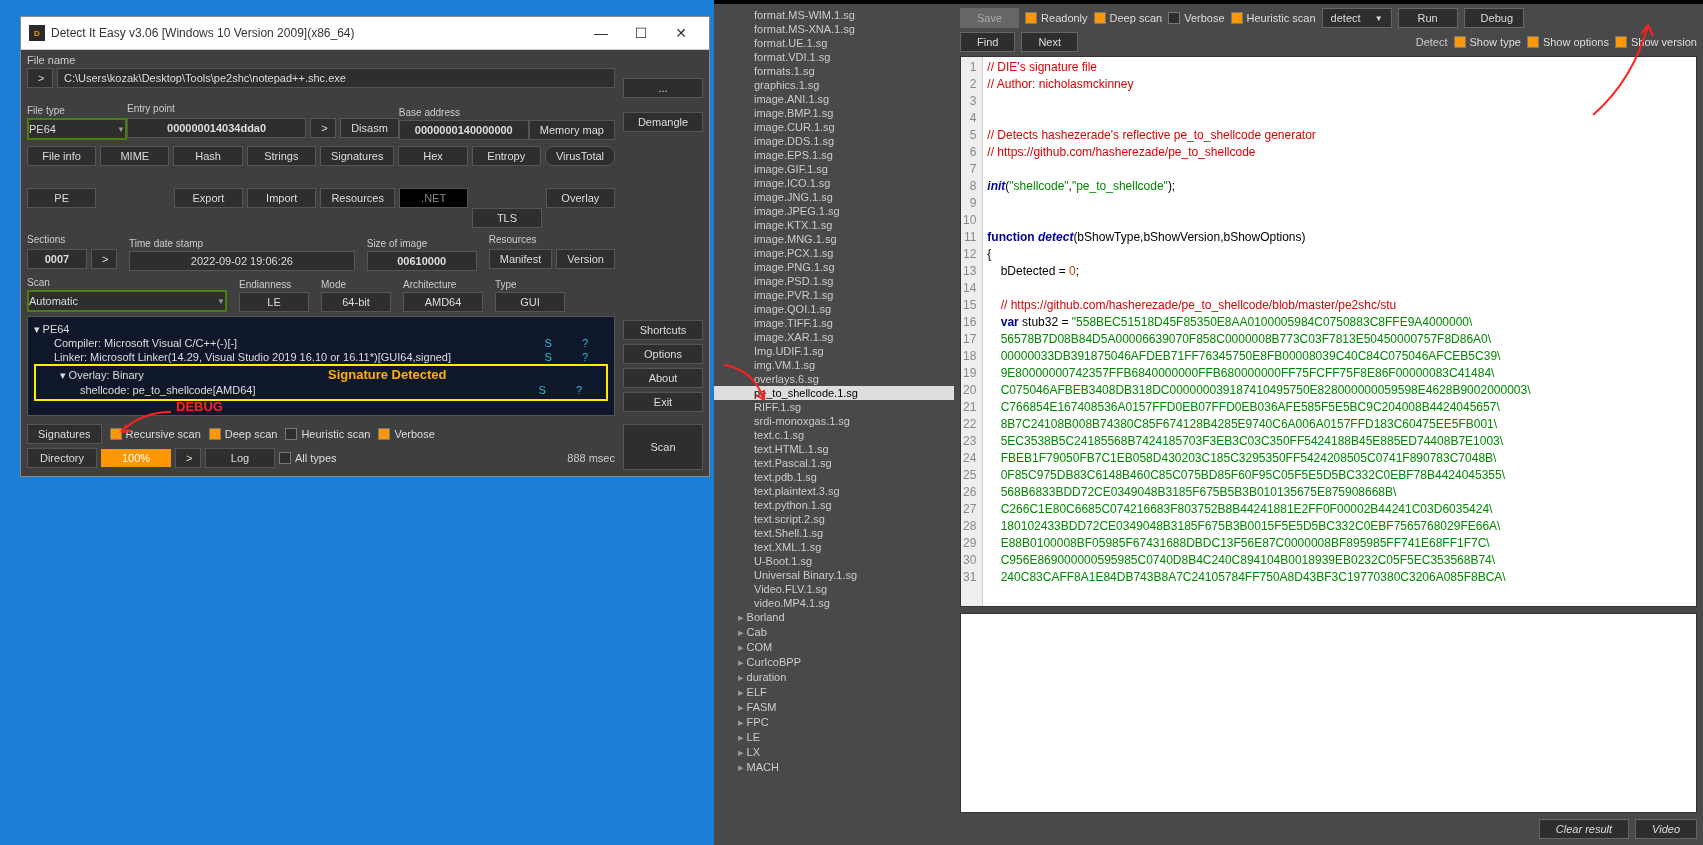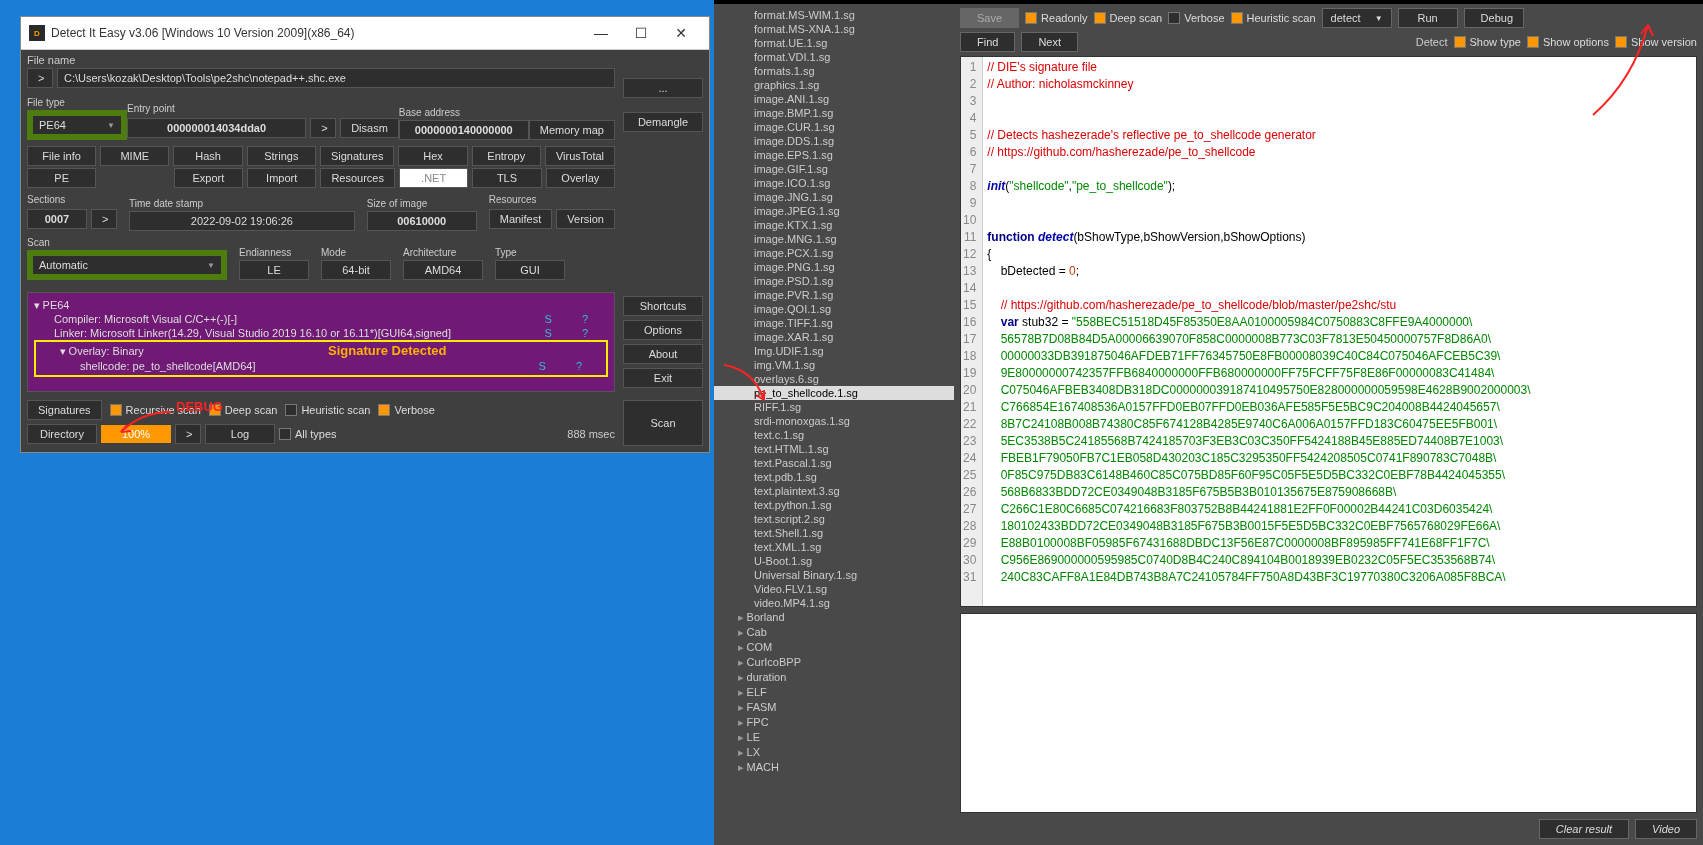--- a/index.html
+++ b/index.html
@@ -13,24 +13,24 @@
 .winbtn { width: 40px; height: 24px; display: flex; align-items: center; justify-content: center; font-size: 14px; color: #333; }
 .die-body { background: #403f3f; color: #ddd; padding: 4px 6px 6px 6px; font-size: 11px; }
 .row { display: flex; align-items: center; gap: 4px; margin: 2px 0; }
 .label { color: #ccc; font-size: 11px; }
 .btn { background: #2f2e2e; border: 1px solid #555; color: #ddd; padding: 3px 10px; font-size: 11px; cursor: pointer; text-align: center; }
 .btn-file { width: 26px; text-align: center; }
 .txtfield { background: #2f2e2e; border: 1px solid #555; color: #ddd; padding: 3px 6px; font-size: 11px; flex: 1; }
 .grid-area { margin-top: 6px; }
 .col-label { font-size: 10px; color: #ccc; margin-bottom: 2px; }
 .field-group { display: flex; flex-direction: column; }
-.sel { background: #2f2e2e; border: 6px solid #4d7c0f; color: #ddd; padding: 3px 6px; font-size: 11px; display: flex; align-items: center; justify-content: space-between; }
+.sel { background: #2f2e2e; border: 2px solid #4d7c0f; color: #ddd; padding: 3px 0; font-size: 11px; display: flex; align-items: center; justify-content: space-between; }
 .sel::after { content: "▼"; font-size: 8px; color: #999; }
 
-.scan-results { background: #701a75; border: 1px solid #555; margin-top: 12px; padding: 6px; min-height: 100px; position: relative; }
+.scan-results { background: #0f172a; border: 1px solid #555; margin-top: 4px; padding: 6px; min-height: 100px; position: relative; }
 .scan-tree { font-size: 11px; color: #ddd; }
 .scan-row { display: flex; justify-content: space-between; padding: 1px 0; }
 .scan-left { flex: 1; }
 .scan-right { display: flex; gap: 30px; padding-right: 20px; }
 .yellow-box { border: 2px solid #ffeb00; padding: 2px 4px; }
 .sig-detected { position: absolute; left: 300px; top: 50px; color: #ffb000; font-weight: bold; font-size: 13px; }
 .debug-anno { position: absolute; left: 155px; top: 382px; color: #ff2020; font-weight: bold; font-size: 13px; }
 
 .checkbox { display: inline-flex; align-items: center; gap: 4px; font-size: 11px; color: #ddd; }
 .cb-box { width: 12px; height: 12px; border: 1px solid #777; background: #2f2e2e; display: inline-block; }
@@ -122,30 +122,30 @@
         </div>
 
         <div class="row" style="margin-top:6px;" id="btnrow1">
             <div class="btn" style="flex: 1 1 0%;">File info</div>
             <div class="btn" style="flex: 1 1 0%;">MIME</div>
             <div class="btn" style="flex: 1 1 0%;">Hash</div>
             <div class="btn" style="flex: 1 1 0%;">Strings</div>
             <div class="btn" style="flex: 1 1 0%;">Signatures</div>
             <div class="btn" style="flex: 1 1 0%;">Hex</div>
             <div class="btn" style="flex: 1 1 0%;">Entropy</div>
-            <div class="btn" style="flex: 1 1 0%;">VirusTotal</div>
+            <div class="btn" style="flex: 1 1 0%; border-radius: 8px;">VirusTotal</div>
           </div>
         <div class="row" id="btnrow2">
             <div class="btn" style="flex: 1 1 0%;">PE</div>
             <div class="btn" style="flex: 1 1 0%; visibility: hidden;"></div>
             <div class="btn" style="flex: 1 1 0%;">Export</div>
             <div class="btn" style="flex: 1 1 0%;">Import</div>
             <div class="btn" style="flex: 1 1 0%;">Resources</div>
-            <div class="btn" style="flex: 1 1 0%; background: #ffffff; color: rgb(136, 136, 136);">.NET</div>
-            <div class="btn" style="flex: 1 1 0%;">TLS</div>
+            <div class="btn" style="flex: 1 1 0%; background: #000000; color: rgb(136, 136, 136);">.NET</div>
+            <div class="btn" style="flex: 1 1 0%; margin-top: 40px;">TLS</div>
             <div class="btn" style="flex: 1 1 0%;">Overlay</div>
           </div>
 
         <div class="row" style="gap:12px;align-items:flex-end;margin-top:6px;">
           <div class="field-group">
             <div class="col-label">Sections</div>
             <div class="row">
               <div class="txtfield" style="width:60px;text-align:center;font-weight:bold;">0007</div>
               <div class="btn btn-file">&gt;</div>
             </div>

